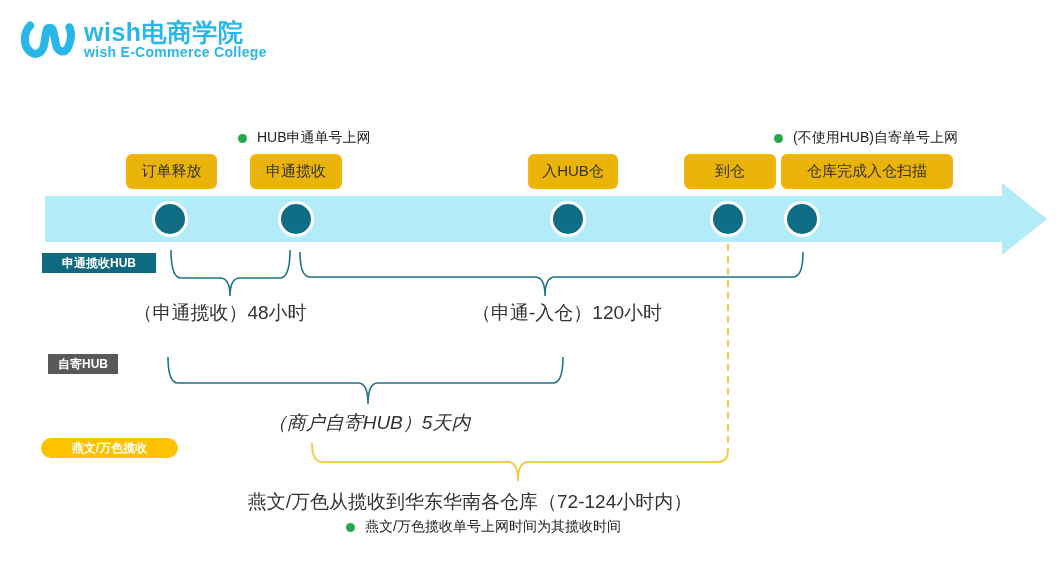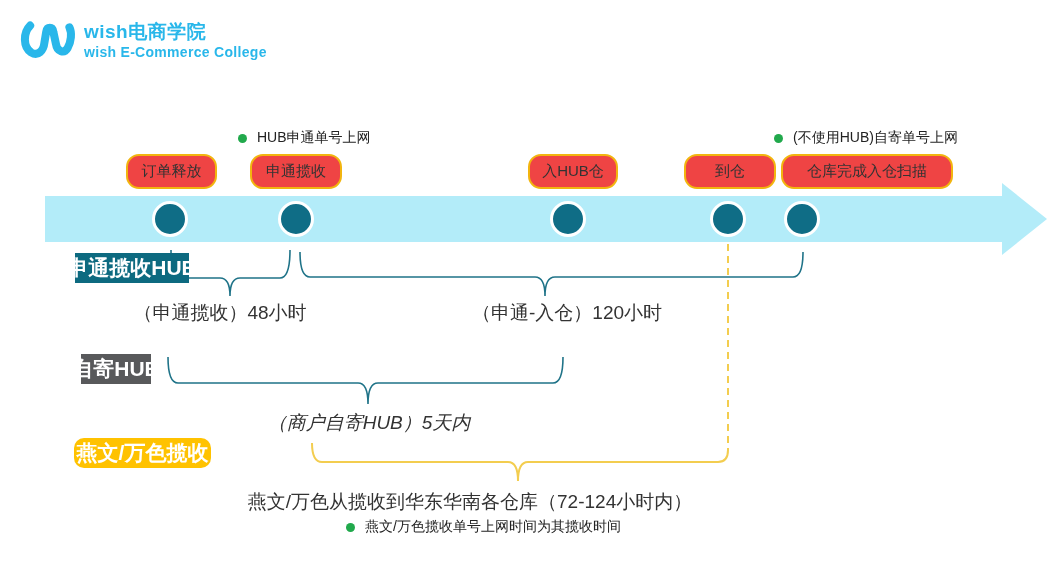--- a/index.html
+++ b/index.html
@@ -3,45 +3,45 @@
 <meta charset="utf-8">
 <style>
   html,body{margin:0;padding:0;background:#ffffff;}
   body{font-family:"Liberation Sans","DejaVu Sans",sans-serif;}
   .canvas{position:relative;width:1058px;height:569px;background:#fff;overflow:hidden;}
 
   
   .logo{position:absolute;left:18px;top:14px;display:flex;align-items:center;}
   .logo-mark{width:60px;height:50px;}
   .logo-text{margin-left:6px;display:flex;flex-direction:column;}
-  .logo-brand{color:#29b7ea;font-size:19px;font-weight:bold;letter-spacing:0.5px;line-height:26px;}
+  .logo-brand{color:#29b7ea;font-size:25px;font-weight:bold;letter-spacing:0.5px;line-height:26px;}
   .logo-sub{color:#29b7ea;font-size:14px;font-weight:bold;letter-spacing:0.3px;line-height:15px;}
 
   
   .callout{position:absolute;display:flex;align-items:center;gap:10px;height:18px;}
   .bullet{width:9px;height:9px;border-radius:50%;background:#21a94c;flex:0 0 auto;}
   .callout-text{font-size:14px;color:#222;white-space:nowrap;}
 
   
   .event-box{position:absolute;top:154px;height:35px;box-sizing:border-box;
-    border:2px solid #f2b50f;border-radius:13px;background:#ef4444;
+    border:2px solid #f2b50f;border-radius:6px;background:#eab308;
     display:flex;align-items:center;justify-content:center;
     font-size:15px;color:#333;white-space:nowrap;padding:0 10px;}
 
   
   .band{position:absolute;left:45px;top:196px;width:957px;height:46px;background:#b3ecf9;}
   .arrow-head{position:absolute;left:1002px;top:183px;width:0;height:0;
     border-top:36px solid transparent;border-bottom:36px solid transparent;
     border-left:45px solid #b3ecf9;}
   .dot{position:absolute;top:201px;width:30px;height:30px;border-radius:50%;
     background:#0f6d86;border:3px solid #ffffff;box-sizing:content-box;}
 
   
-  .badge{position:absolute;height:30px;display:flex;align-items:center;justify-content:center;
-    color:#fff;font-weight:bold;font-size:21px;white-space:nowrap;padding:0 8px;box-sizing:border-box;margin-left:33px;}
+  .badge{position:absolute;height:20px;display:flex;align-items:center;justify-content:center;
+    color:#fff;font-weight:bold;font-size:12px;white-space:nowrap;padding:0 8px;box-sizing:border-box;}
   .badge-teal{background:#0d6a80;}
   .badge-gray{background:#58595b;}
   .badge-yellow{background:#ffc200;}
 
   
   .duration{position:absolute;transform:translateX(-50%);font-size:19px;color:#333;white-space:nowrap;}
 
   svg.overlay{position:absolute;left:0;top:0;pointer-events:none;}
 </style>
 </head>

